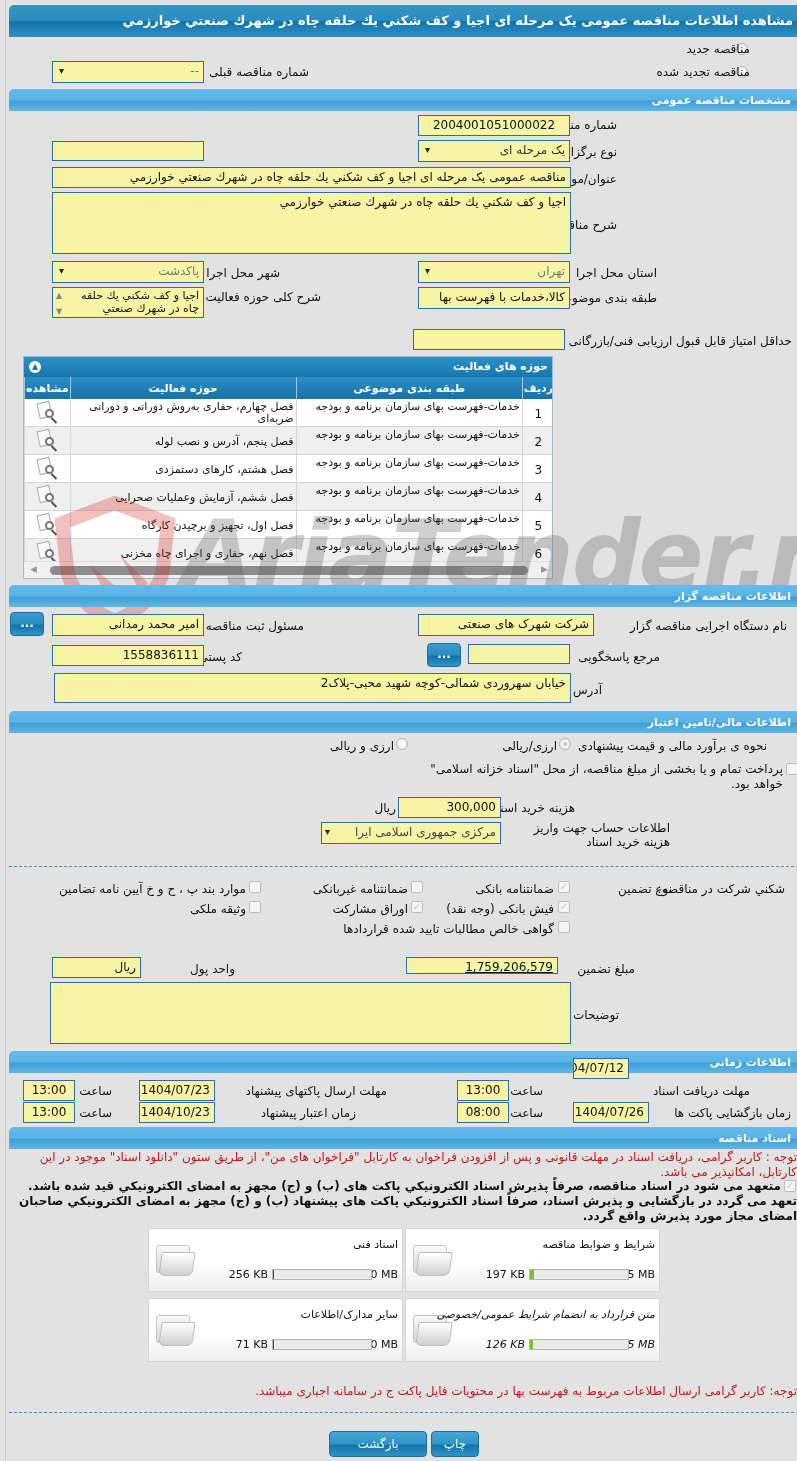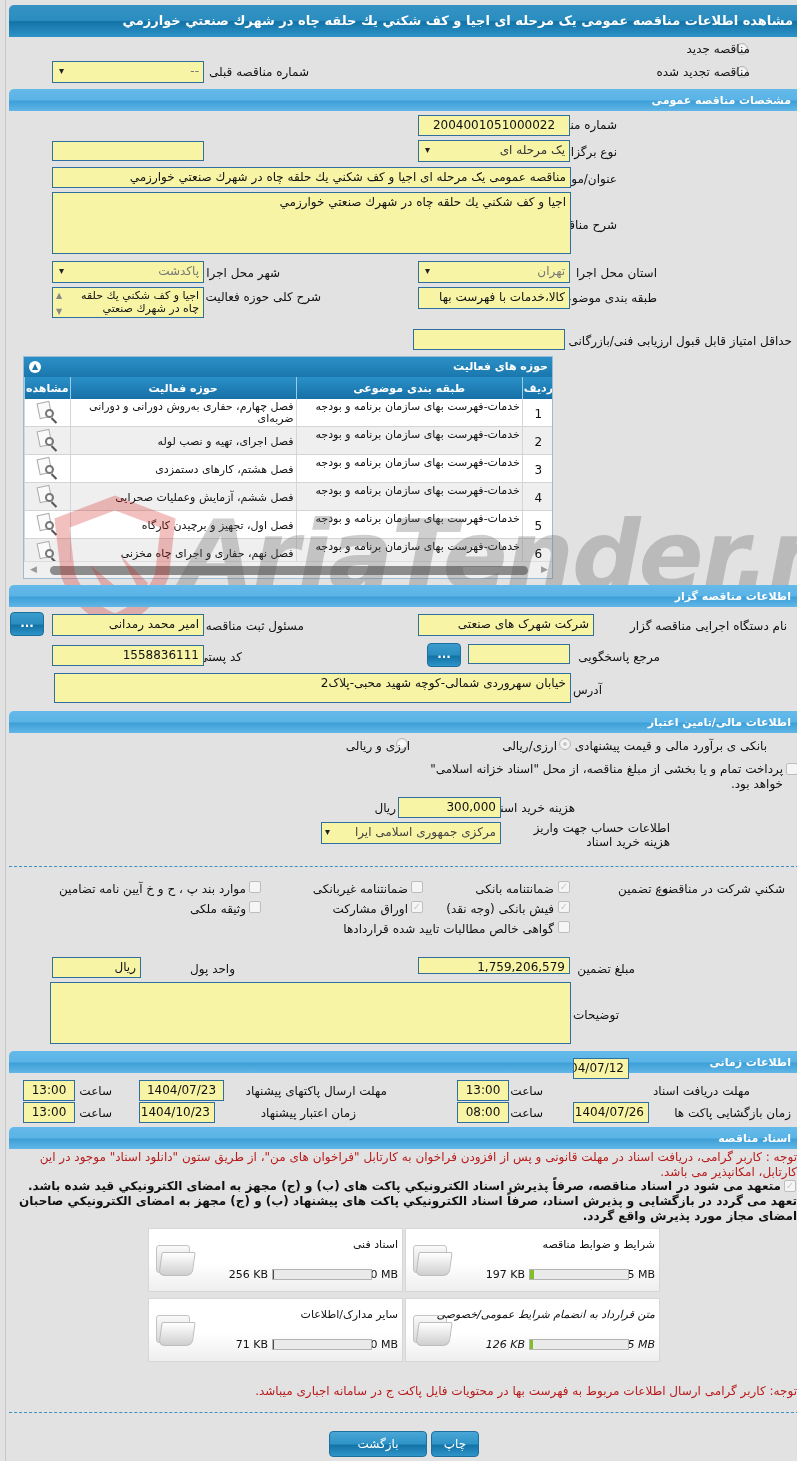--- a/index.html
+++ b/index.html
@@ -180,21 +180,21 @@
     <tbody>
       <tr>
         <td class="num">1</td>
         <td>خدمات-فهرست بهای سازمان برنامه و بودجه</td>
         <td>فصل چهارم، حفاری به‌روش دورانی و دورانی ضربه‌ای</td>
         <td class="view"><span class="viewicon"><span class="doc"></span><span class="lens"></span><span class="handle"></span></span></td>
       </tr>
       <tr>
         <td class="num">2</td>
         <td>خدمات-فهرست بهای سازمان برنامه و بودجه</td>
-        <td style="vertical-align:middle;">فصل اجرای، تهیه و نصب لوله</td>
+        <td style="vertical-align:middle;">فصل پنجم، آدرس و نصب لوله</td>
         <td class="view"><span class="viewicon"><span class="doc"></span><span class="lens"></span><span class="handle"></span></span></td>
       </tr>
       <tr>
         <td class="num">3</td>
         <td>خدمات-فهرست بهای سازمان برنامه و بودجه</td>
         <td style="vertical-align:middle;">فصل هشتم، کارهای دستمزدی</td>
         <td class="view"><span class="viewicon"><span class="doc"></span><span class="lens"></span><span class="handle"></span></span></td>
       </tr>
       <tr>
         <td class="num">4</td>
@@ -243,25 +243,25 @@
 <div class="fld" style="left:468px; top:644px; width:102px; height:20px;"></div>
 <div class="btn-dots" style="left:427px; top:643px;">...</div>
 <div class="lbl" style="right:555px; top:650px;">کد پستی</div>
 <div class="fld ltr" style="left:52px; top:645px; width:152px; height:21px;">1558836111</div>
 
 <div class="lbl" style="right:195px; top:683px;">آدرس</div>
 <div class="fld" style="left:54px; top:673px; width:517px; height:30px;">خیابان سهروردی شمالی-کوچه شهید محبی-پلاک2</div>
 
 <div class="section" style="top:711px;">اطلاعات مالی/تامین اعتبار</div>
 
-<div class="lbl" style="right:30px; top:739px;">بانکی ی برآورد مالی و قیمت پیشنهادی</div>
+<div class="lbl" style="right:30px; top:739px;">نحوه ی برآورد مالی و قیمت پیشنهادی</div>
 <div class="radio on" style="left:559px; top:738px;"></div>
 <div class="lbl" style="right:240px; top:739px;">ارزی/ریالی</div>
 <div class="radio" style="left:396px; top:738px;"></div>
-<div class="lbl" style="right:387px; top:739px;text-align:center;">ارزی و ریالی</div>
+<div class="lbl" style="right:403px; top:739px;text-align:center;">ارزی و ریالی</div>
 
 <div class="cb" style="left:786px; top:763px;"></div>
 <div class="lbl" style="right:14px; top:762px; width:360px; white-space:normal; line-height:15px;">پرداخت تمام و یا بخشی از مبلغ مناقصه، از محل "اسناد خزانه اسلامی" خواهد بود.</div>
 
 <div class="lbl" style="right:222px; top:801px;">هزینه خرید اسناد</div>
 <div class="fld ltr" style="left:398px; top:797px; width:103px; height:21px;">300,000</div>
 <div class="lbl" style="right:401px; top:801px;">ریال</div>
 
 <div class="lbl" style="right:127px; top:821px; width:145px; white-space:normal; line-height:14px;">اطلاعات حساب جهت واریز هزینه خرید اسناد</div>
 <div class="fld sel" style="left:321px; top:822px; width:180px; height:22px; color:#444; padding-left:14px;">
@@ -285,36 +285,36 @@
 <div class="lbl" style="right:243px; top:902px;">فیش بانکی (وجه نقد)</div>
 <div class="cb" style="left:411px; top:901px;">✓</div>
 <div class="lbl" style="right:389px; top:902px;">اوراق مشارکت</div>
 <div class="cb" style="left:249px; top:901px;"></div>
 <div class="lbl" style="right:551px; top:902px;">وثیقه ملکی</div>
 
 <div class="cb" style="left:558px; top:921px;"></div>
 <div class="lbl" style="right:243px; top:922px;">گواهی خالص مطالبات تایید شده قراردادها</div>
 
 <div class="lbl" style="right:162px; top:962px;">مبلغ تضمین</div>
-<div class="fld ltr" style="left:418px; top:957px; width:152px; height:17px;">1,759,206,579</div>
+<div class="fld ltr" style="left:406px; top:957px; width:152px; height:17px;text-decoration:underline;">1,759,206,579</div>
 <div class="lbl" style="right:562px; top:962px;">واحد پول</div>
 <div class="fld" style="left:52px; top:957px; width:89px; height:21px;">ریال</div>
 
 <div class="lbl" style="right:178px; top:1008px;">توضیحات</div>
 <div class="fld" style="left:50px; top:982px; width:521px; height:62px;"></div>
 
 <div class="section" style="top:1051px;">اطلاعات زمانی</div>
 
 <div class="lbl" style="right:47px; top:1084px;">مهلت دریافت اسناد</div>
 <div class="fld center" style="left:573px; top:1058px; width:56px; height:21px;">1404/07/12</div>
 <div class="lbl" style="right:254px; top:1084px;">ساعت</div>
 <div class="fld center" style="left:457px; top:1080px; width:52px; height:21px;">13:00</div>
 
 <div class="lbl" style="right:410px; top:1084px;">مهلت ارسال پاکتهای پیشنهاد</div>
-<div class="fld center" style="left:139px; top:1080px; width:85px; height:21px;">1404/07/23</div>
+<div class="fld center" style="left:139px; top:1080px; width:76px; height:21px;">1404/07/23</div>
 <div class="lbl" style="right:685px; top:1084px;">ساعت</div>
 <div class="fld center" style="left:23px; top:1080px; width:52px; height:21px;">13:00</div>
 
 <div class="lbl" style="right:6px; top:1106px;">زمان بازگشایی پاکت ها</div>
 <div class="fld center" style="left:573px; top:1102px; width:76px; height:21px;">1404/07/26</div>
 <div class="lbl" style="right:254px; top:1106px;">ساعت</div>
 <div class="fld center" style="left:457px; top:1102px; width:52px; height:21px;">08:00</div>
 
 <div class="lbl" style="right:441px; top:1106px;">زمان اعتبار پیشنهاد</div>
 <div class="fld center" style="left:139px; top:1102px; width:76px; height:21px;">1404/10/23</div>

